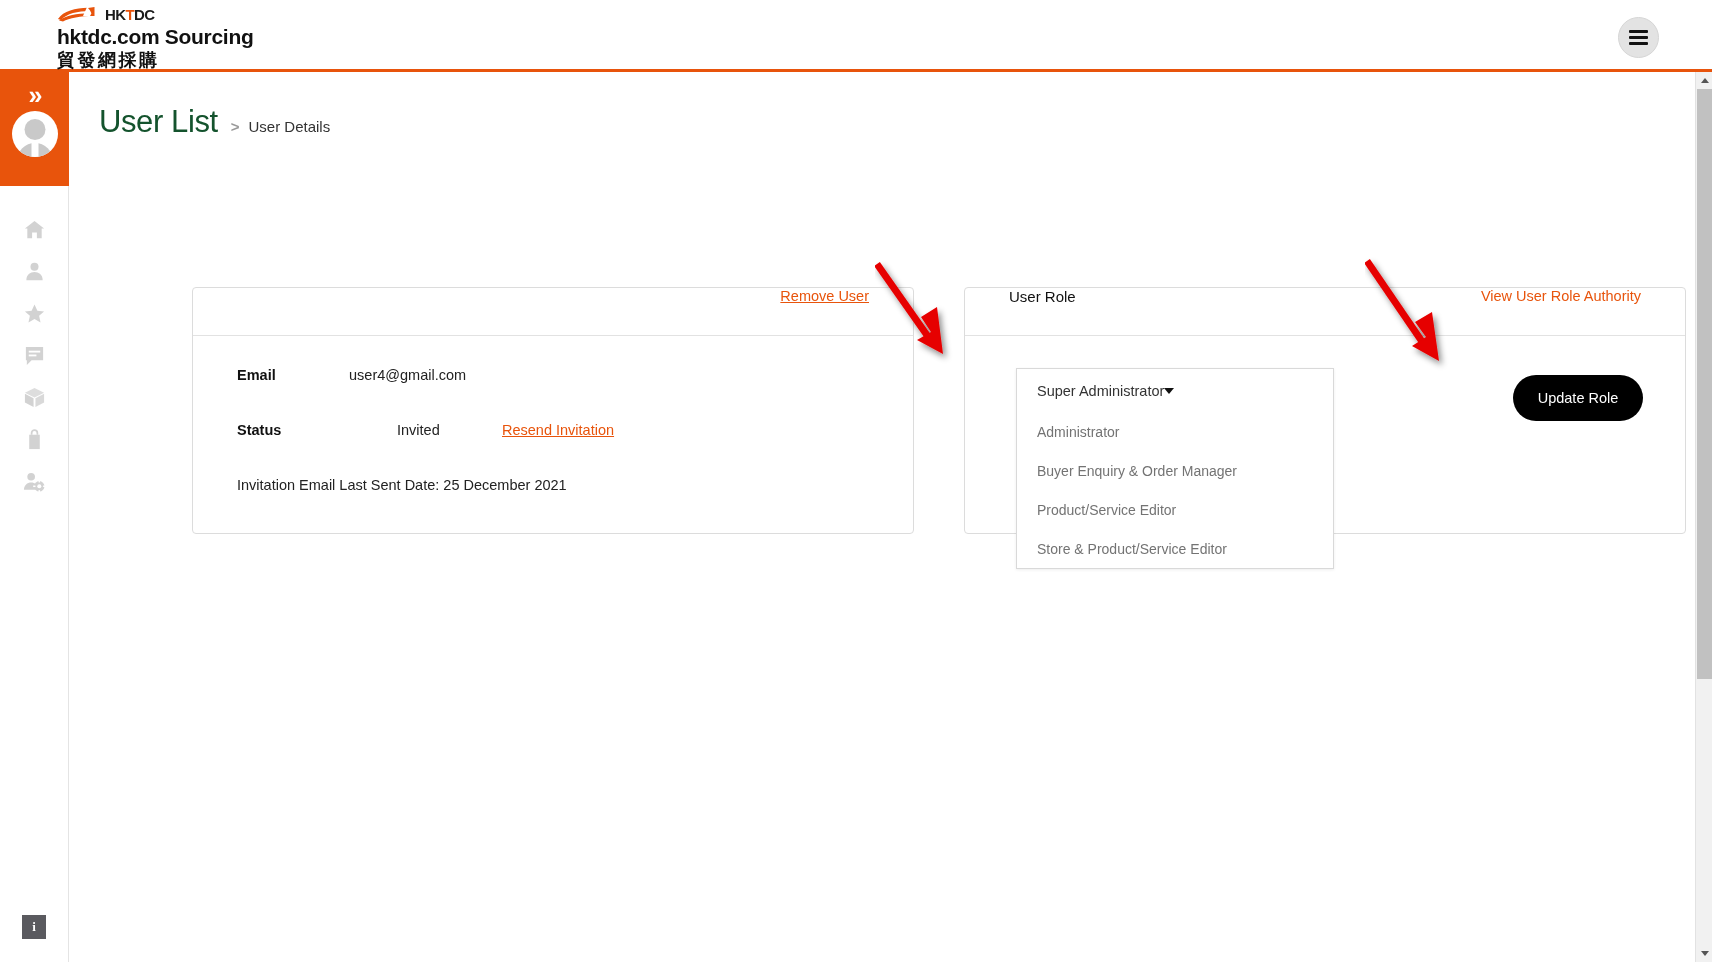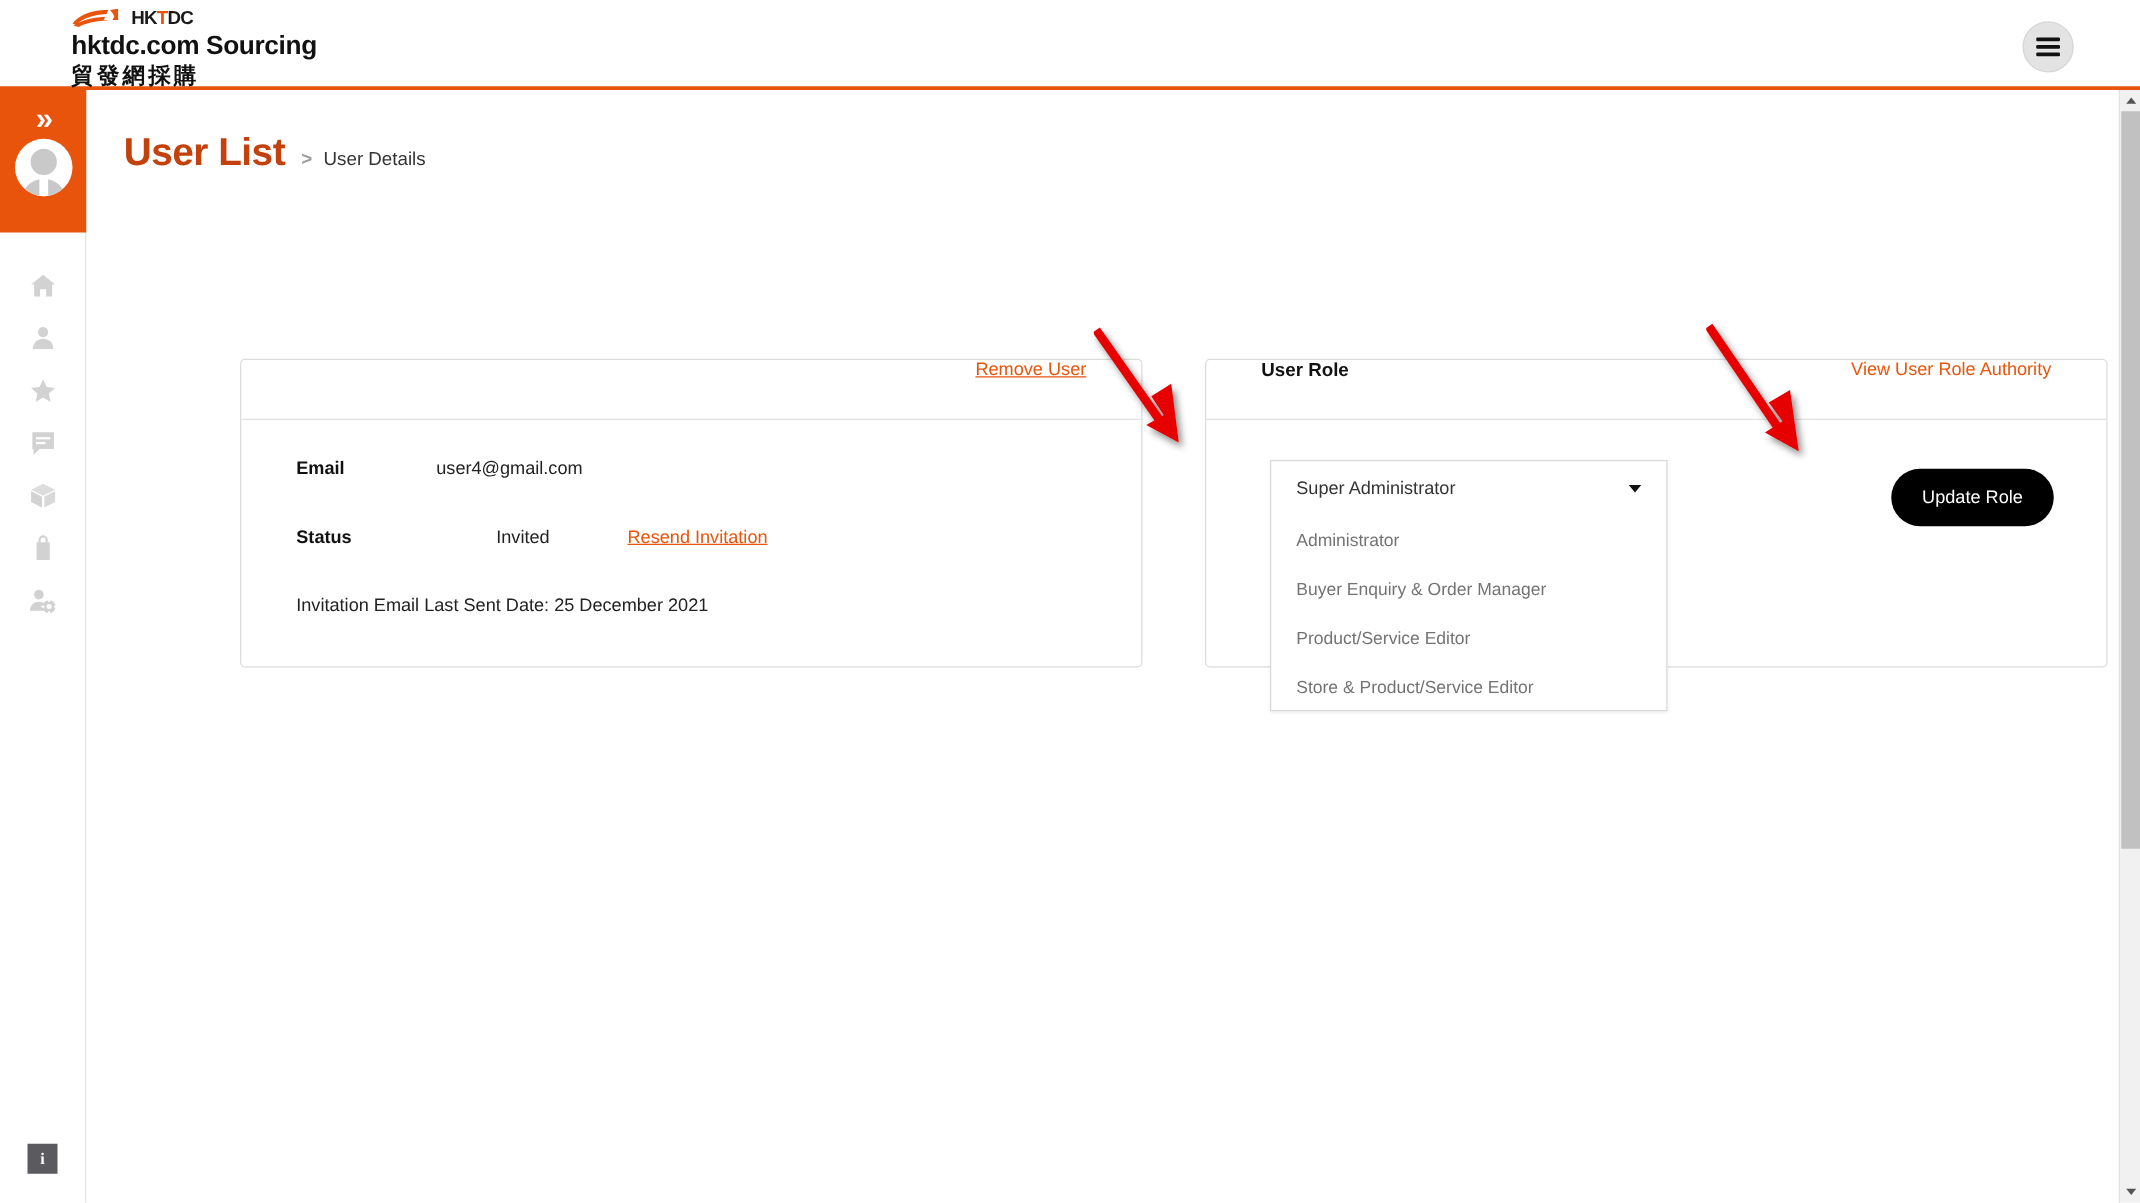--- a/index.html
+++ b/index.html
@@ -102,38 +102,38 @@
   
   .content {
     position: absolute; left: 70px; top: 75px;
     width: 1625px; height: 887px;
     background: #ffffff; overflow: hidden;
   }
   .page-head {
     position: absolute; left: 29px; top: 29px;
     display: flex; align-items: baseline;
   }
-  .page-title { font-size: 31px; font-weight: 700; color: #c2410c; letter-spacing: -0.4px; }
+  .page-title { font-size: 31px; font-weight: 400; color: #14532d; letter-spacing: -0.4px; }
   .bc-sep { font-size: 15px; color: #9a9a9a; margin: 0 9px 0 13px; font-weight: 700; }
   .bc-cur { font-size: 15px; color: #333; }
 
   .card {
     position: absolute;
     border: 1px solid #dcdcdc; border-radius: 4px;
     background: #ffffff;
   }
   .card-left  { left: 122px; top: 212px; width: 722px; height: 247px; }
   .card-right { left: 894px; top: 212px; width: 722px; height: 247px; }
 
   .card-head {
     height: 48px; border-bottom: 1px solid #e2e2e2;
     display: flex; align-items: flex-start; justify-content: space-between;
     padding: 0 44px 0 44px;
   }
-  .card-head-title { font-size: 15px; font-weight: 700; color: #111; }
+  .card-head-title { font-size: 15px; font-weight: 400; color: #111; }
   .link-orange {
     font-size: 14.5px; color: #e8540c; text-decoration: underline;
     cursor: pointer;
   }
   .link-orange.no-underline { text-decoration: none; }
 
   .card-body { padding: 0; position: relative; height: 197px; }
 
   .frow { position: absolute; display: flex; align-items: baseline; }
   .frow-email  { left: 44px; top: 31px; }
@@ -148,21 +148,21 @@
   }
 
   
   .select-wrap {
     position: absolute; left: 51px; top: 32px;
     width: 318px; border: 1px solid #d9d9d9; background: #fff;
     box-shadow: 0 1px 3px rgba(0,0,0,0.07);
     z-index: 30;
   }
   .select-head {
-    height: 43px; display: flex; align-items: center; justify-content: space-between;
+    height: 43px; display: flex; align-items: center; 
     padding: 0 20px 0 20px; cursor: pointer;
   }
   .select-head-label { font-size: 14.5px; color: #333; }
   .caret {
     width: 0; height: 0;
     border-left: 5px solid transparent; border-right: 5px solid transparent;
     border-top: 6px solid #111;
   }
   .opt {
     height: 39px; display: flex; align-items: center;

